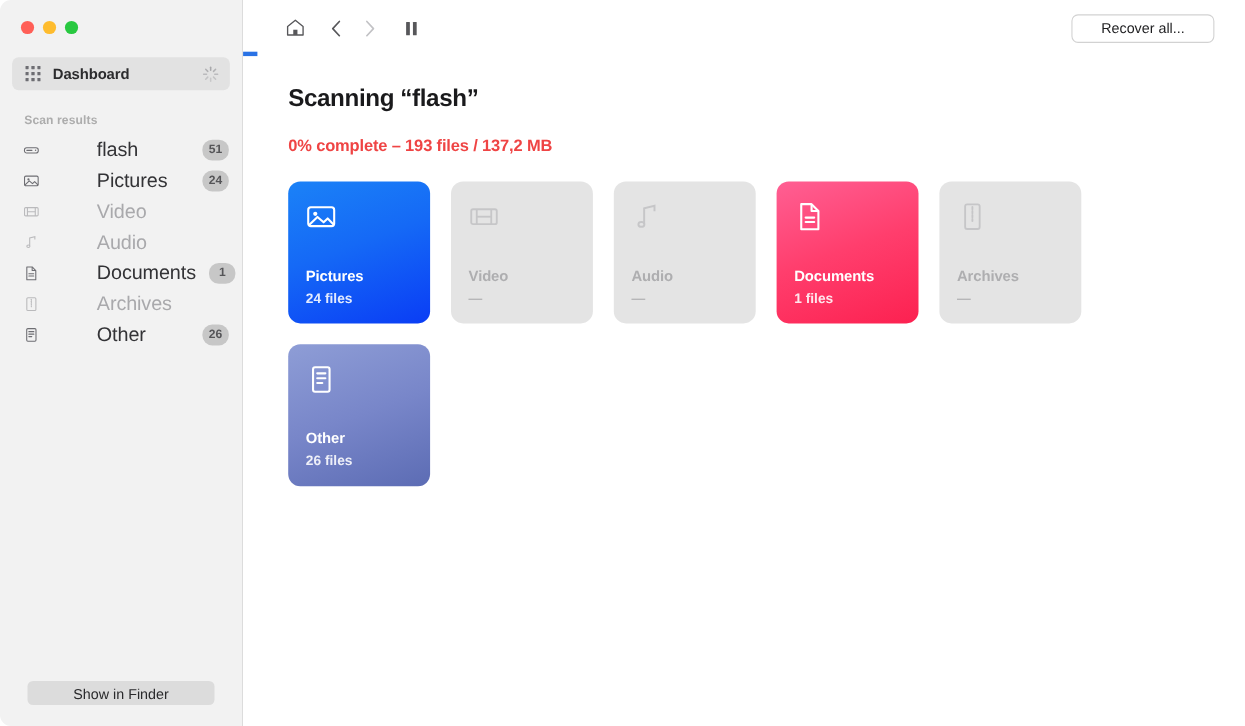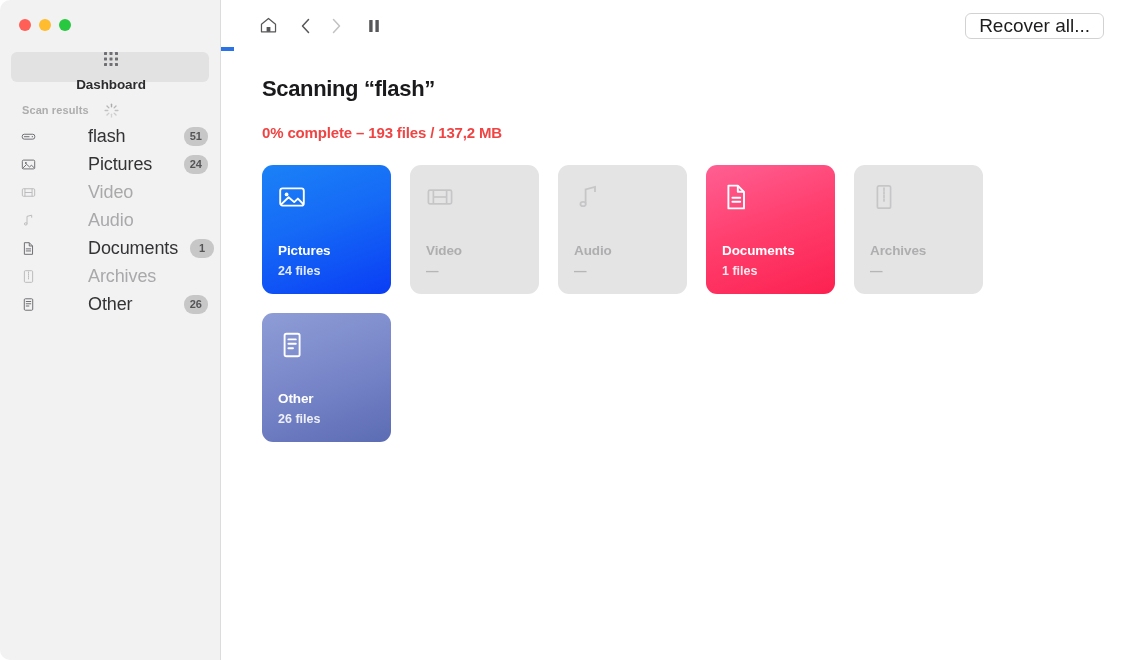--- a/index.html
+++ b/index.html
@@ -48,21 +48,20 @@
 
   .dash-row {
     margin: 6px 11px 0 11px;
     height: 30px;
     border-radius: 6px;
     background: #e2e2e2;
     display: flex;
     align-items: center;
     padding: 0 10px 0 12px;
     gap: 11px;
-    flex-direction: column;
   }
   .dash-label {
     font-size: 13.5px;
     font-weight: 600;
     color: #2c2c2e;
     flex: 1;
     letter-spacing: -0.1px;
   }
 
   .grid-icon { width: 14px; height: 14px; display: block; }
@@ -148,26 +147,26 @@
     width: 30px; height: 30px;
     display: flex; align-items: center; justify-content: center;
     background: none; border: none; cursor: default; padding: 0;
   }
   .tb-btn svg { display: block; }
   .tb-gap { width: 8px; }
   .tb-spring { flex: 1; }
 
   .btn-recover {
     height: 26px;
-    padding: 0 13px;
+    padding: 0 26px;
     border-radius: 6px;
     background: #ffffff;
     border: 1px solid #d2d2d2;
     font-family: inherit;
-    font-size: 19px;
+    font-size: 13px;
     color: #1d1d1f;
     cursor: default;
     display: flex; align-items: center;
     margin-right: 10px;
   }
   .btn-review {
     height: 26px;
     padding: 0 13px;
     border-radius: 6px;
     background: #0a7cff;
@@ -392,20 +391,21 @@
           <line x1="5.6" y1="7.2" x2="10.4" y2="7.2" stroke-linecap="round"></line>
           <line x1="5.6" y1="9.6" x2="8.4" y2="9.6" stroke-linecap="round"></line>
         </svg>
       </span>
       <span class="nav-label">Other</span>
       <span class="badge">26</span>
     </div>
 
     <div class="sidebar-spacer"></div>
 
+    <button class="finder-btn">Show in Finder</button>
   </aside>
 
   <section class="main">
 
     <div class="progress-tick"></div>
 
     <div class="toolbar">
       <button class="tb-btn">
         <span>
           <svg width="19" height="19" viewBox="0 0 20 20" fill="none" stroke="#57575a" stroke-width="1.3" stroke-linejoin="round">

